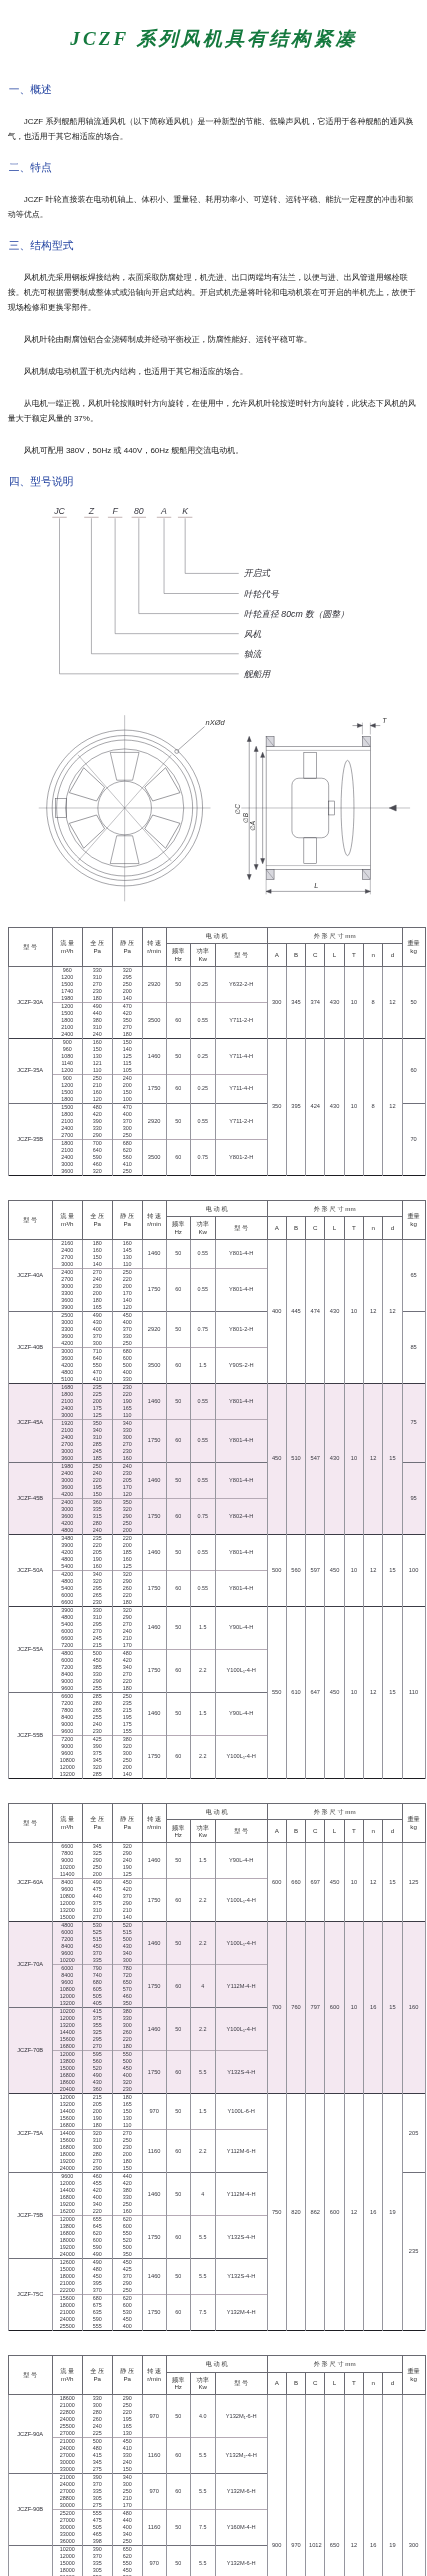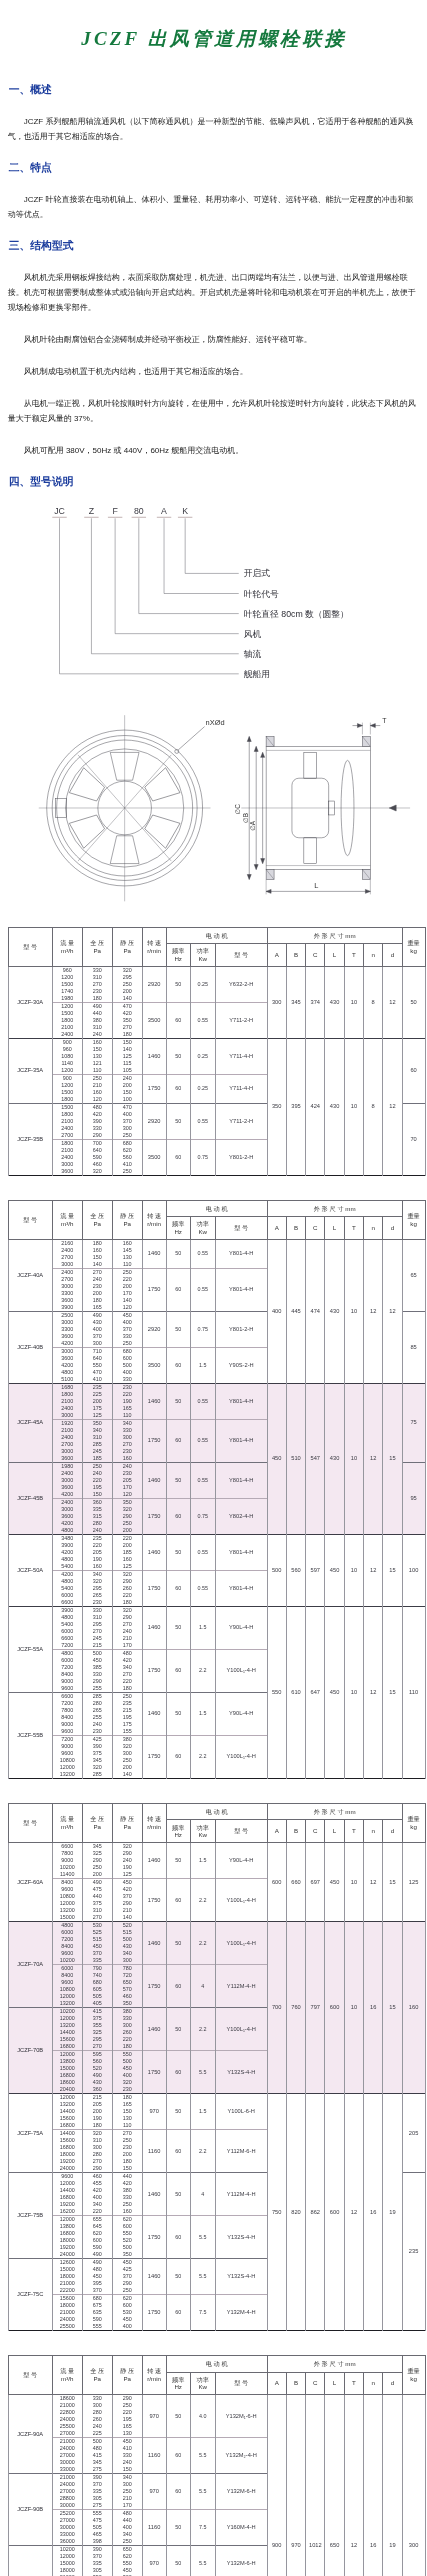--- a/index.html
+++ b/index.html
@@ -2,23 +2,23 @@
 <html style="font-size:8.2px"><head>
 <meta charset="utf-8">
 <style>
   html,body{margin:0;padding:0;background:#ffffff;}
   body{font-family:"Liberation Sans","DejaVu Sans",sans-serif;color:#1c1c1c;}
   .page{width:428px;margin:0 auto;background:#fff;padding:3.1px 0 20.6px 0;}
   .inner{padding:0 7.7px;}
   .doc-title{text-align:center;font-family:"Liberation Serif","DejaVu Serif",serif;
     font-style:italic;font-weight:bold;font-size:19px;color:#15793e;
     letter-spacing:3.1px;margin:23px 0 31px 0;}
-  .sec-head{font-size:10.8px;font-weight:bold;color:#1d3e9e;margin:13.4px 0 6.2px 1px;}
+  .sec-head{font-size:10.8px;font-weight:normal;color:#1d3e9e;margin:13.4px 0 6.2px 1px;}
   .para{font-size:8px;line-height:15px;text-indent:2em;margin:17px 0;color:#1b1b1b;}
-  .diagram-wrap{margin:5.2px 0 0 0;}
+  .diagram-wrap{margin:5.2px 0 0 0;font-style:italic;}
   svg text{font-family:"Liberation Sans","DejaVu Sans",sans-serif;}
   .tables-wrap{margin-top:9.3px;}
   .spec-table{border-collapse:collapse;table-layout:fixed;width:415px;margin:0 auto 24px auto;
     border:1px solid #1d1d22;}
   .spec-table td{border-left:0.5px solid #96969e;border-right:0.5px solid #96969e;
     padding:0 0.5px;text-align:center;font-size:5.4px;line-height:7px;height:7px;
     color:#3a3a42;overflow:hidden;white-space:nowrap;}
   .spec-table thead td{border:0.5px solid #6a6a72;font-size:6.2px;color:#333;line-height:7.7px;}
   .spec-table thead tr.h1 td{height:15.5px;}
   .spec-table thead tr.h2 td{height:21.6px;}
@@ -29,21 +29,21 @@
   .spec-table td.dim-cell,.spec-table td.weight-cell,.spec-table td.speed-cell,
   .spec-table td.motor-cell{font-size:5.7px;}
   .spec-table tr.shaded td{background:#f4e8f1;}
   .hdr2{display:block;}
 </style>
 </head>
 <body>
 
 <div class="page">
   <div class="inner">
-    <h1 class="doc-title">JCZF 出风管道用螺栓联接</h1>
+    <h1 class="doc-title">JCZF 系列风机具有结构紧凑</h1>
 
     <div>
       <div class="sec-head"><span>一、</span><span>概述</span></div>
       <div>
           <p class="para">JCZF 系列舰船用轴流通风机（以下简称通风机）是一种新型的节能、低噪声风机，它适用于各种舰船的通风换气，也适用于其它相适应的场合。</p>
         </div>
     </div>
 
     <div>
       <div class="sec-head"><span>二、</span><span>特点</span></div>

